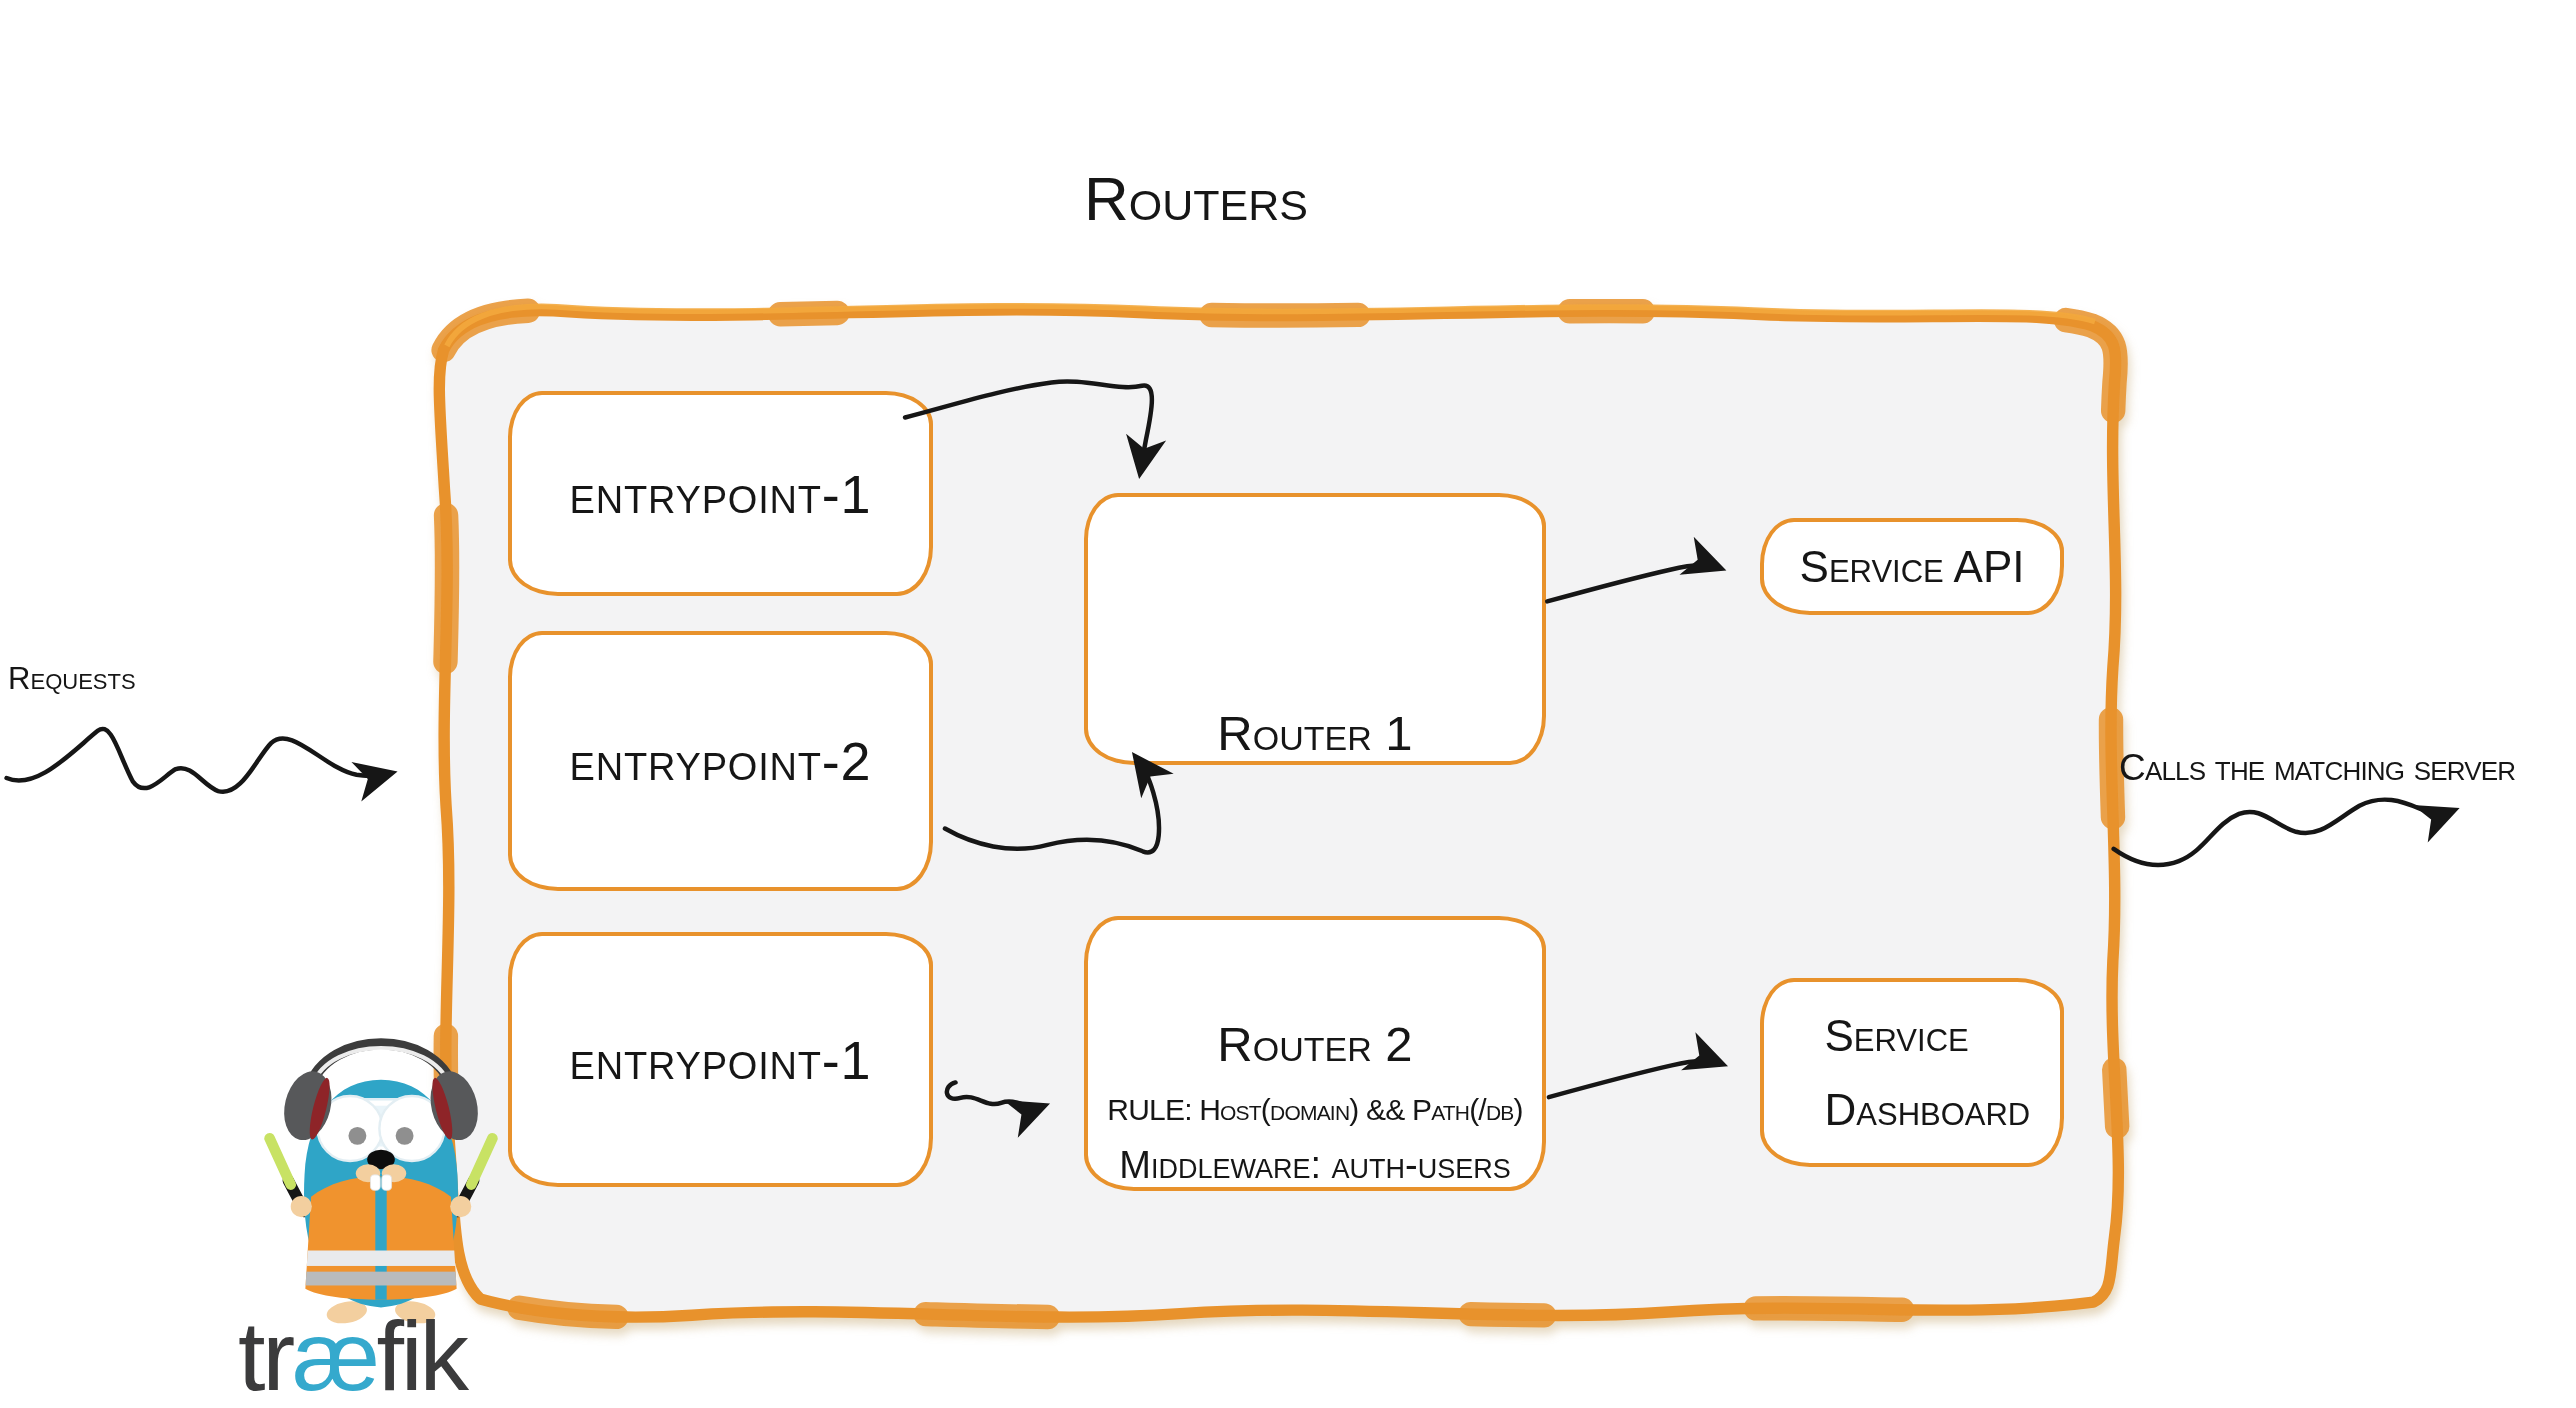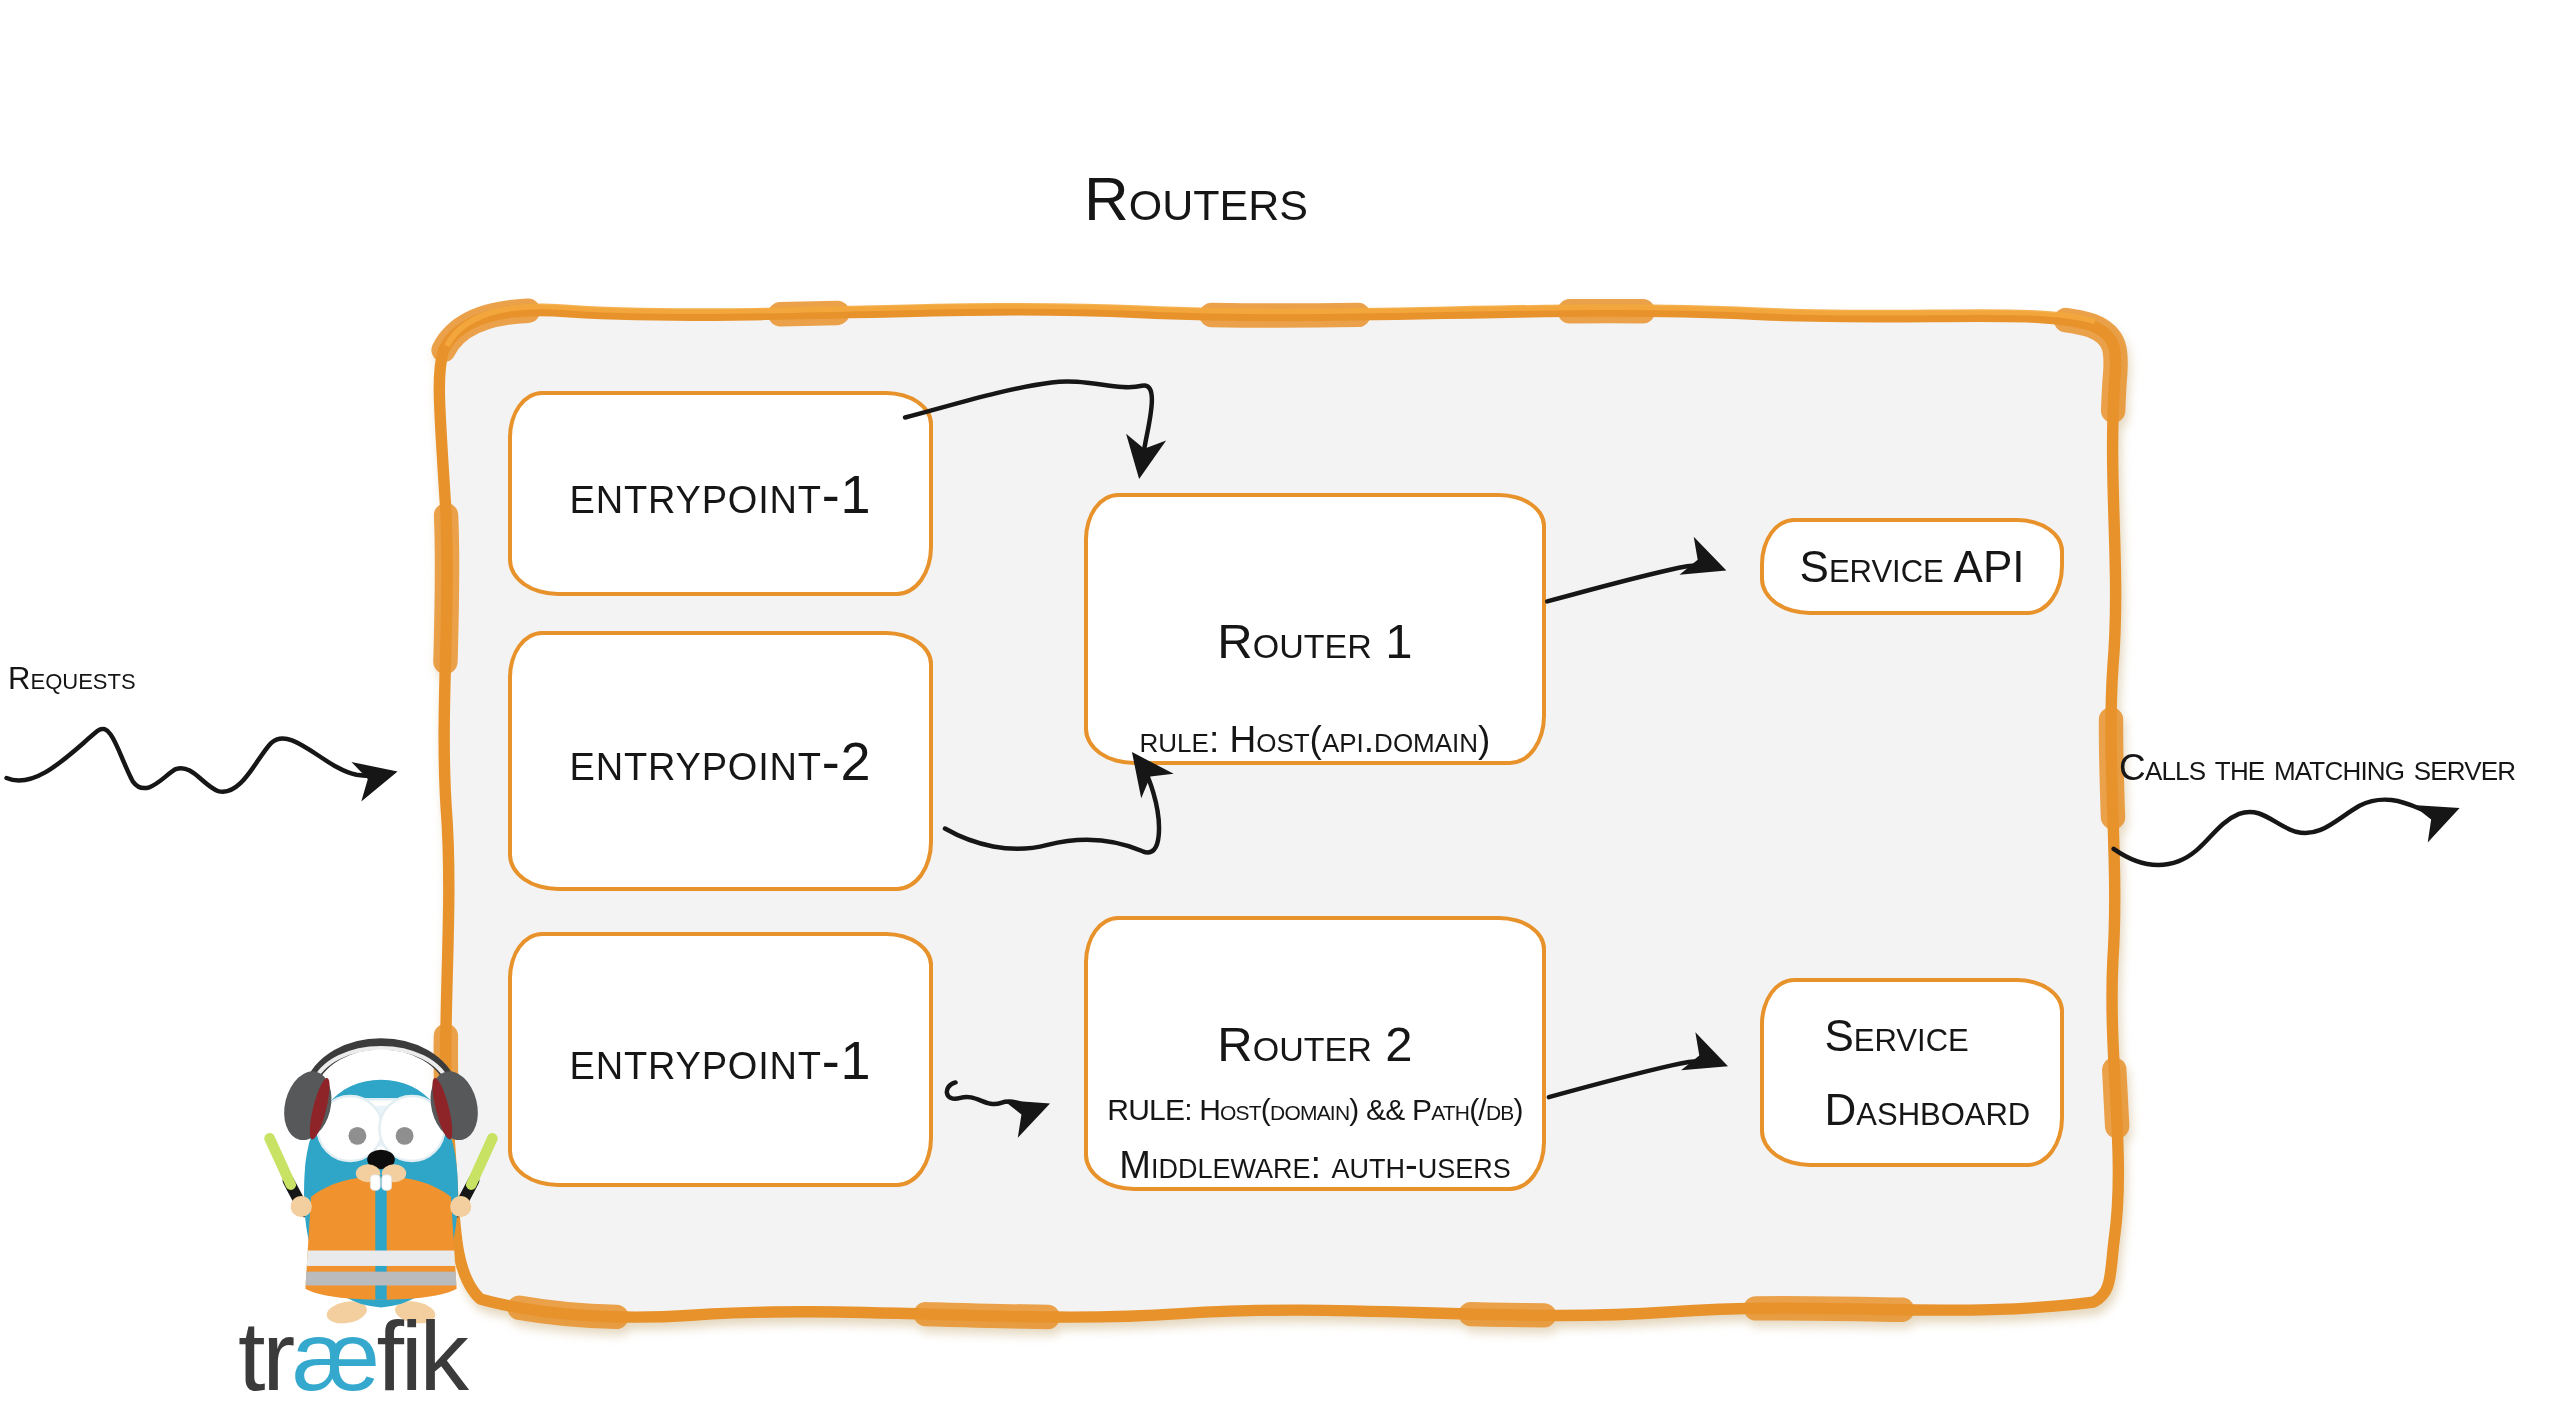--- a/index.html
+++ b/index.html
@@ -121,21 +121,20 @@
 </div>
 <div class="abs node sketch-box ep-box" style="top:631px;height:260px;">
   <span class="hand ep-label">entrypoint-2</span>
 </div>
 <div class="abs node sketch-box ep-box" style="top:932px;height:255px;">
   <span class="hand ep-label">entrypoint-1</span>
 </div>
 
 <div class="abs node sketch-box router-box" style="top:493px;height:272px;">
   <span class="hand router-title" style="margin-top:28px;">Router 1</span>
-  <span class="hand router-rule" style="margin-top:50px;">rule: Host(api.domain)</span>
 </div>
 
 <div class="abs node sketch-box router-box" style="top:916px;height:275px;">
   <span class="hand router-title" style="margin-top:21px;">Router 2</span>
   <span class="hand router-rule-small" style="margin-top:21px;">RULE: Host(domain) &amp;&amp; Path(/db)</span>
   <span class="hand router-mw" style="margin-top:17px;">Middleware: auth-users</span>
 </div>
 
 <div class="abs node sketch-box service-box" style="top:518px;height:97px;">
   <span class="hand service-label" style="white-space:nowrap;">Service API</span>

